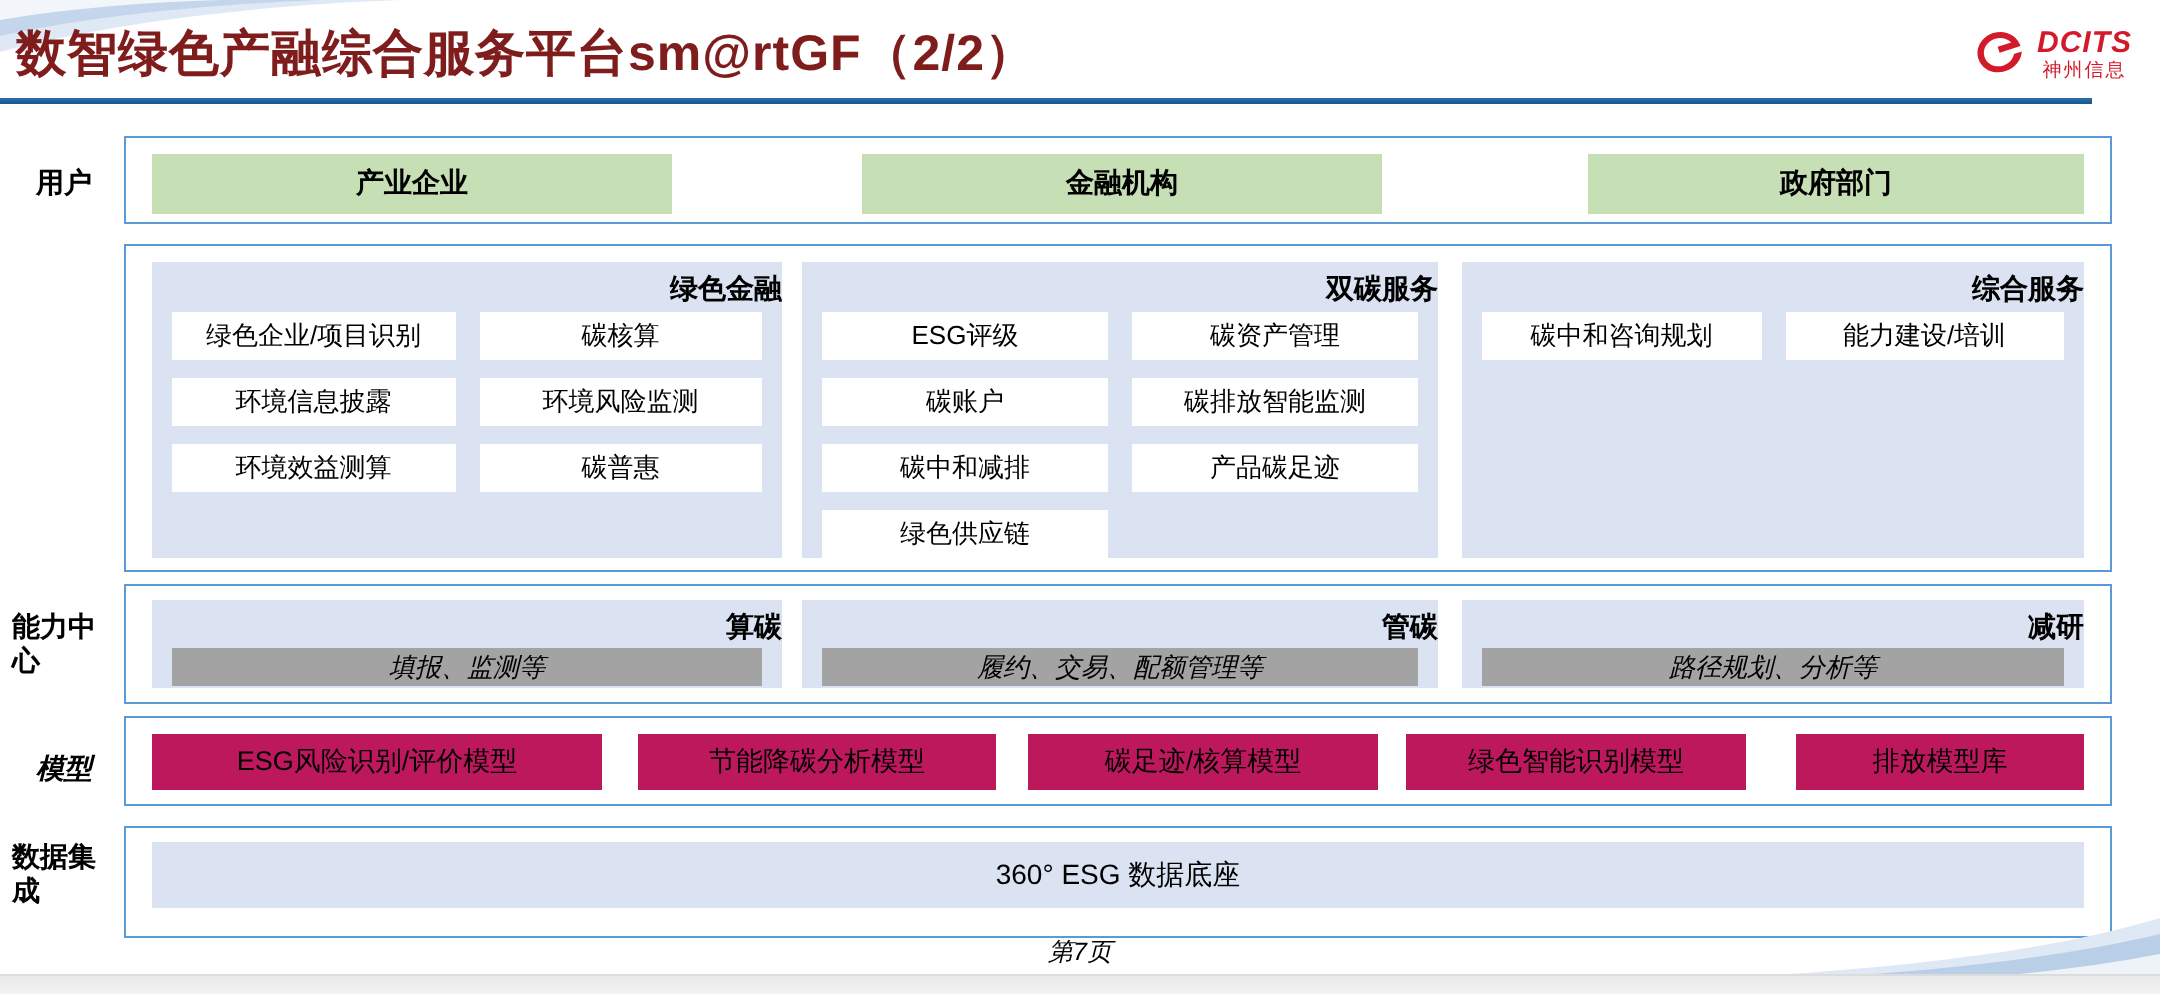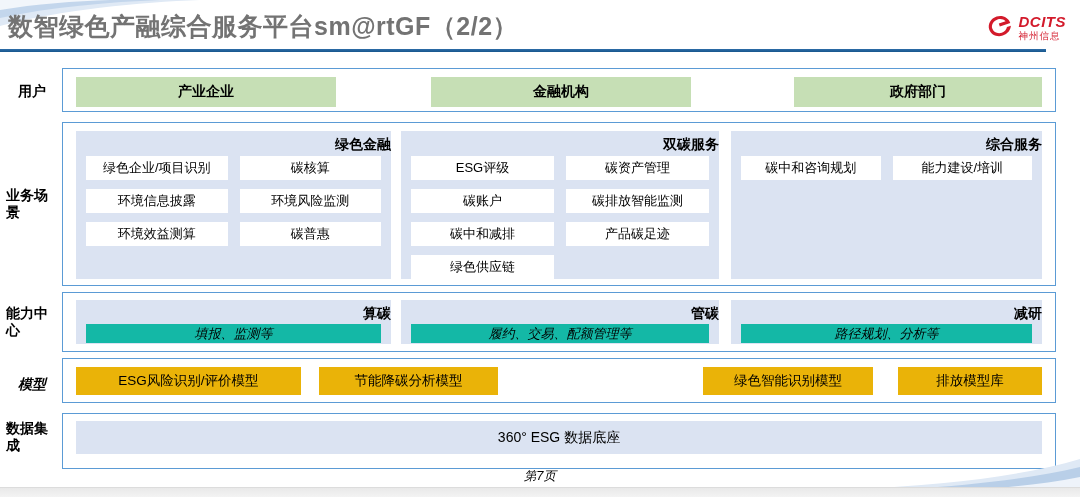--- a/index.html
+++ b/index.html
@@ -4,25 +4,25 @@
 <style>
   * { margin:0; padding:0; box-sizing:border-box; }
   html,body { background:#fff; }
   body { font-family:"Liberation Sans","DejaVu Sans",sans-serif; }
   .slide { position:relative; width:1080px; height:497px; background:#fff; overflow:hidden; }
 
   
   .deco { position:absolute; pointer-events:none; }
   .deco.tl { left:0; top:0; }
   .deco.br { right:0; bottom:8px; }
-  .page-title { position:absolute; left:8px; top:10px; font-size:25px; font-weight:bold; color:#737373; letter-spacing:0.5px; }
+  .page-title { position:absolute; left:8px; top:10px; font-size:25px; font-weight:bold; color:#7f1d1d; letter-spacing:0.5px; }
   .title-underline { position:absolute; left:0; top:49px; width:1046px; height:3px;
       background:linear-gradient(to bottom,#2e6da8,#17568c); }
   .logo { position:absolute; right:14px; top:12px; display:flex; align-items:center; gap:4px; }
-  .logo-text { display:flex; flex-direction:column; line-height:1; }
+  .logo-text { display:flex; flex-direction:column; line-height:1;align-items:center; }
   .logo-brand { color:#d31a2b; font-size:15px; font-weight:bold; font-style:italic; letter-spacing:0.5px; }
   .logo-sub { color:#d31a2b; font-size:9.5px; margin-top:2px; letter-spacing:1px; }
 
   
   .row-label { position:absolute; left:6px; width:52px; text-align:left;
       font-size:14px; font-weight:bold; color:#000; line-height:1.25;
       display:flex; align-items:center; justify-content:center; }
   .row-box { position:absolute; left:62px; width:994px; background:#fff;
       border:1.6px solid #5b9bd5; }
 
@@ -50,25 +50,25 @@
   .panel { position:absolute; top:8px; background:#dbe3f2; }
   .p1 { left:13px;  width:315px; }
   .p2 { left:338px; width:318px; }
   .p3 { left:668px; width:311px; }
   .box-scen .panel { height:148px; }
   .box-cap  .panel { height:44px; top:7px; }
   .panel-title { text-align:right; font-size:14px; font-weight:bold; color:#000; padding-top:5px; height:24px; }
   .panel-grid { display:grid; grid-template-columns:1fr 1fr; gap:9px 12px; margin:1px 10px 0 10px; }
   .cell { background:#fff; height:24px; display:flex; align-items:center; justify-content:center;
       font-size:13px; color:#000; white-space:nowrap; }
-  .cap-strip { background:#14b8a6; height:19px; margin:0 10px; display:flex; align-items:center; justify-content:center;
+  .cap-strip { background:#a3a3a3; height:19px; margin:0 10px; display:flex; align-items:center; justify-content:center;
       font-size:13px; font-style:italic; color:#000; }
 
   
-  .model-box { position:absolute; top:8px; height:28px; background:#eab308;
+  .model-box { position:absolute; top:8px; height:28px; background:#be185d;
       display:flex; align-items:center; justify-content:center; font-size:13.5px; color:#000; }
   .m1 { left:13px;  width:225px; }
   .m2 { left:256px; width:179px; }
   .m3 { left:451px; width:175px; }
   .m4 { left:640px; width:170px; }
   .m5 { left:835px; width:144px; }
 
   
   .data-box { position:absolute; top:7px; left:13px; width:966px; height:33px; background:#dbe3f2;
       display:flex; align-items:center; justify-content:center; font-size:14px; color:#000; }
@@ -105,21 +105,20 @@
     </div>
   </div>
 
   <div class="row-label lbl-users">用户</div>
   <div class="row-box box-users">
     <div class="green-box g1">产业企业</div>
     <div class="green-box g2">金融机构</div>
     <div class="green-box g3">政府部门</div>
   </div>
 
-  <div class="row-label lbl-scen">业务场景</div>
   <div class="row-box box-scen">
 
     <div class="panel p1">
       <div class="panel-title">绿色金融</div>
       <div class="panel-grid">
         <div class="cell">绿色企业/项目识别</div>
         <div class="cell">碳核算</div>
         <div class="cell">环境信息披露</div>
         <div class="cell">环境风险监测</div>
         <div class="cell">环境效益测算</div>
@@ -162,20 +161,21 @@
     <div class="panel p3">
       <div class="panel-title">减研</div>
       <div class="cap-strip">路径规划、分析等</div>
     </div>
   </div>
 
   <div class="row-label lbl-mod">模型</div>
   <div class="row-box box-mod">
     <div class="model-box m1">ESG风险识别/评价模型</div>
     <div class="model-box m2">节能降碳分析模型</div>
+    <div class="model-box m3">碳足迹/核算模型</div>
     <div class="model-box m4">绿色智能识别模型</div>
     <div class="model-box m5">排放模型库</div>
   </div>
 
   <div class="row-label lbl-data">数据集成</div>
   <div class="row-box box-data">
     <div class="data-box">360° ESG 数据底座</div>
   </div>
 
   <div class="footer-page">第7页</div>

